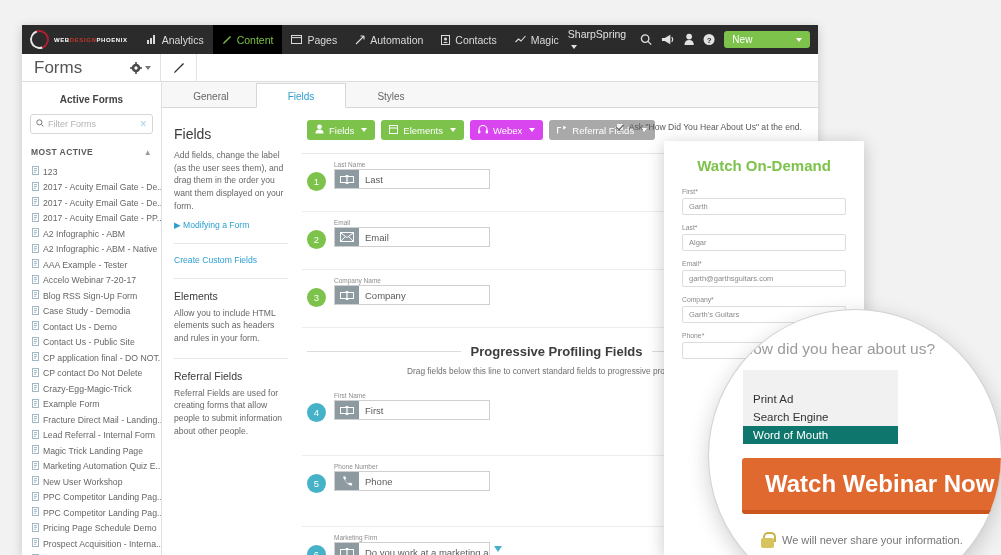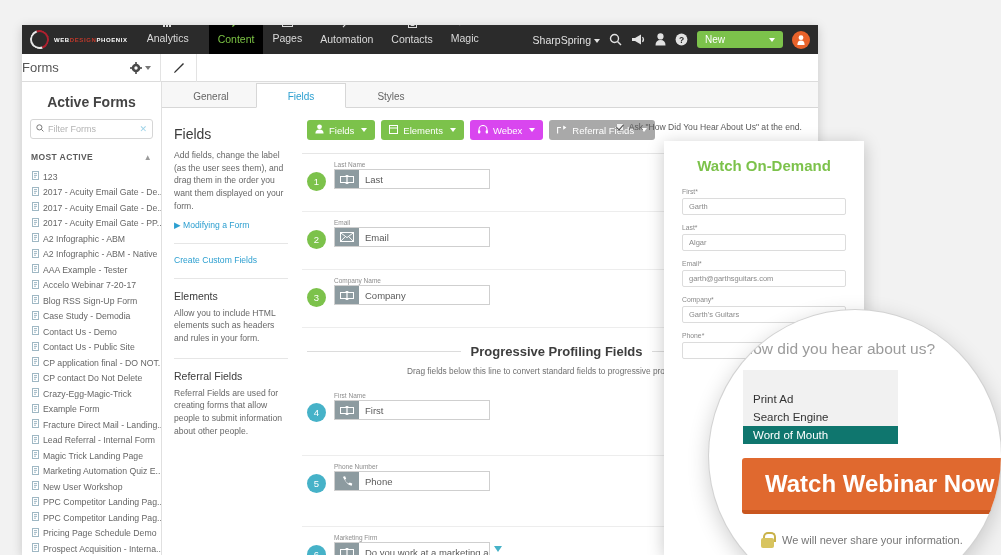--- a/index.html
+++ b/index.html
@@ -29,55 +29,55 @@
   .logo { display: flex; align-items: center; margin-right: 10px; }
   .logo-mark {
     width: 19px; height: 19px; border-radius: 50%;
     border: 2px solid #e8e8e8; border-top-color: #b0202f; border-right-color: #b0202f;
     transform: rotate(25deg); margin-right: 5px;
   }
   .logo-text { font-size: 6px; letter-spacing: .6px; font-weight: bold; color: #fff; white-space: nowrap; }
   .logo-text i { color: #c0392b; font-style: normal; }
   .nav-item {
     display: flex; align-items: center; gap: 5px;
-    height: 44px; padding: 0 9px; color: #dadada; font-size: 10.5px; white-space: nowrap; flex-direction: column;
-  }
-  .nav-item.active { background: #000; color: #7ac143; margin-left: 11px; }
+    height: 44px; padding: 0 9px; color: #dadada; font-size: 10.5px; white-space: nowrap;
+  }
+  .nav-item.active { background: #000; color: #7ac143; }
   .nav-item svg { display: block; }
   .nav-right { margin-left: auto; display: flex; align-items: center; gap: 9px; padding-right: 2px; }
   .nav-right .lbl { color: #e2e2e2; font-size: 10.5px; }
   .caret-d { width: 0; height: 0; border-left: 3px solid transparent; border-right: 3px solid transparent; border-top: 4px solid currentColor; display:inline-block; margin-left:3px; vertical-align: middle;}
   .btn-new {
     background: #7cc24b; color: #fff; font-size: 10px; border-radius: 3px;
     padding: 3px 8px; display: flex; align-items: center; gap: 41px;
   }
   .avatar-top {
     width: 18px; height: 18px; border-radius: 50%; background: #e8622a;
     display: flex; align-items: center; justify-content: center;
   }
 
   
   .subhead {
     height: 28px; border-bottom: 1px solid #dcdcdc; display: flex; align-items: center;
     background: #fff; position: relative;
   }
-  .subhead .title { font-size: 13px; color: #555; width: 98px; }
+  .subhead .title { font-size: 17px; color: #555; padding-left: 12px; width: 98px; }
   .sh-tool { width: 36px; height: 28px; display:flex; align-items:center; justify-content:center; border-left: 1px solid #e3e3e3; color:#444;}
   .sh-tool.first { border-left: none; width: 40px;}
   .sh-spacer { flex: 1; border-left: 1px solid #e3e3e3; height: 28px; }
 
   
   .body { display: flex; height: 473px; }
 
   
   .sidebar {
     width: 140px; background: #fff; border-right: 1px solid #e0e0e0;
     padding: 6px 0 0 0; position: relative; overflow: hidden;
   }
-  .sb-title { text-align: center; font-size: 14px; font-weight: bold; color: #444; padding: 6px 0 9px; }
+  .sb-title { text-align: center; font-size: 10px; font-weight: bold; color: #444; padding: 6px 0 9px; }
   .filter-wrap { margin: 0 8px 10px; position: relative; }
   .filter-box {
     border: 1px solid #d6d6d6; border-radius: 3px; height: 20px; background: #fff;
     display: flex; align-items: center; padding: 0 5px; font-size: 9px; color: #b3b3b3;
   }
   .filter-box .mag { margin-right: 4px; color: #888; }
   .filter-x { margin-left: auto; color: #9fd3e8; font-size: 9px; }
   .sb-group {
     display: flex; align-items: center; padding: 0 9px 0 9px; font-size: 8.5px;
     letter-spacing: .4px; color: #5a5a5a; font-weight: bold; height: 16px;

